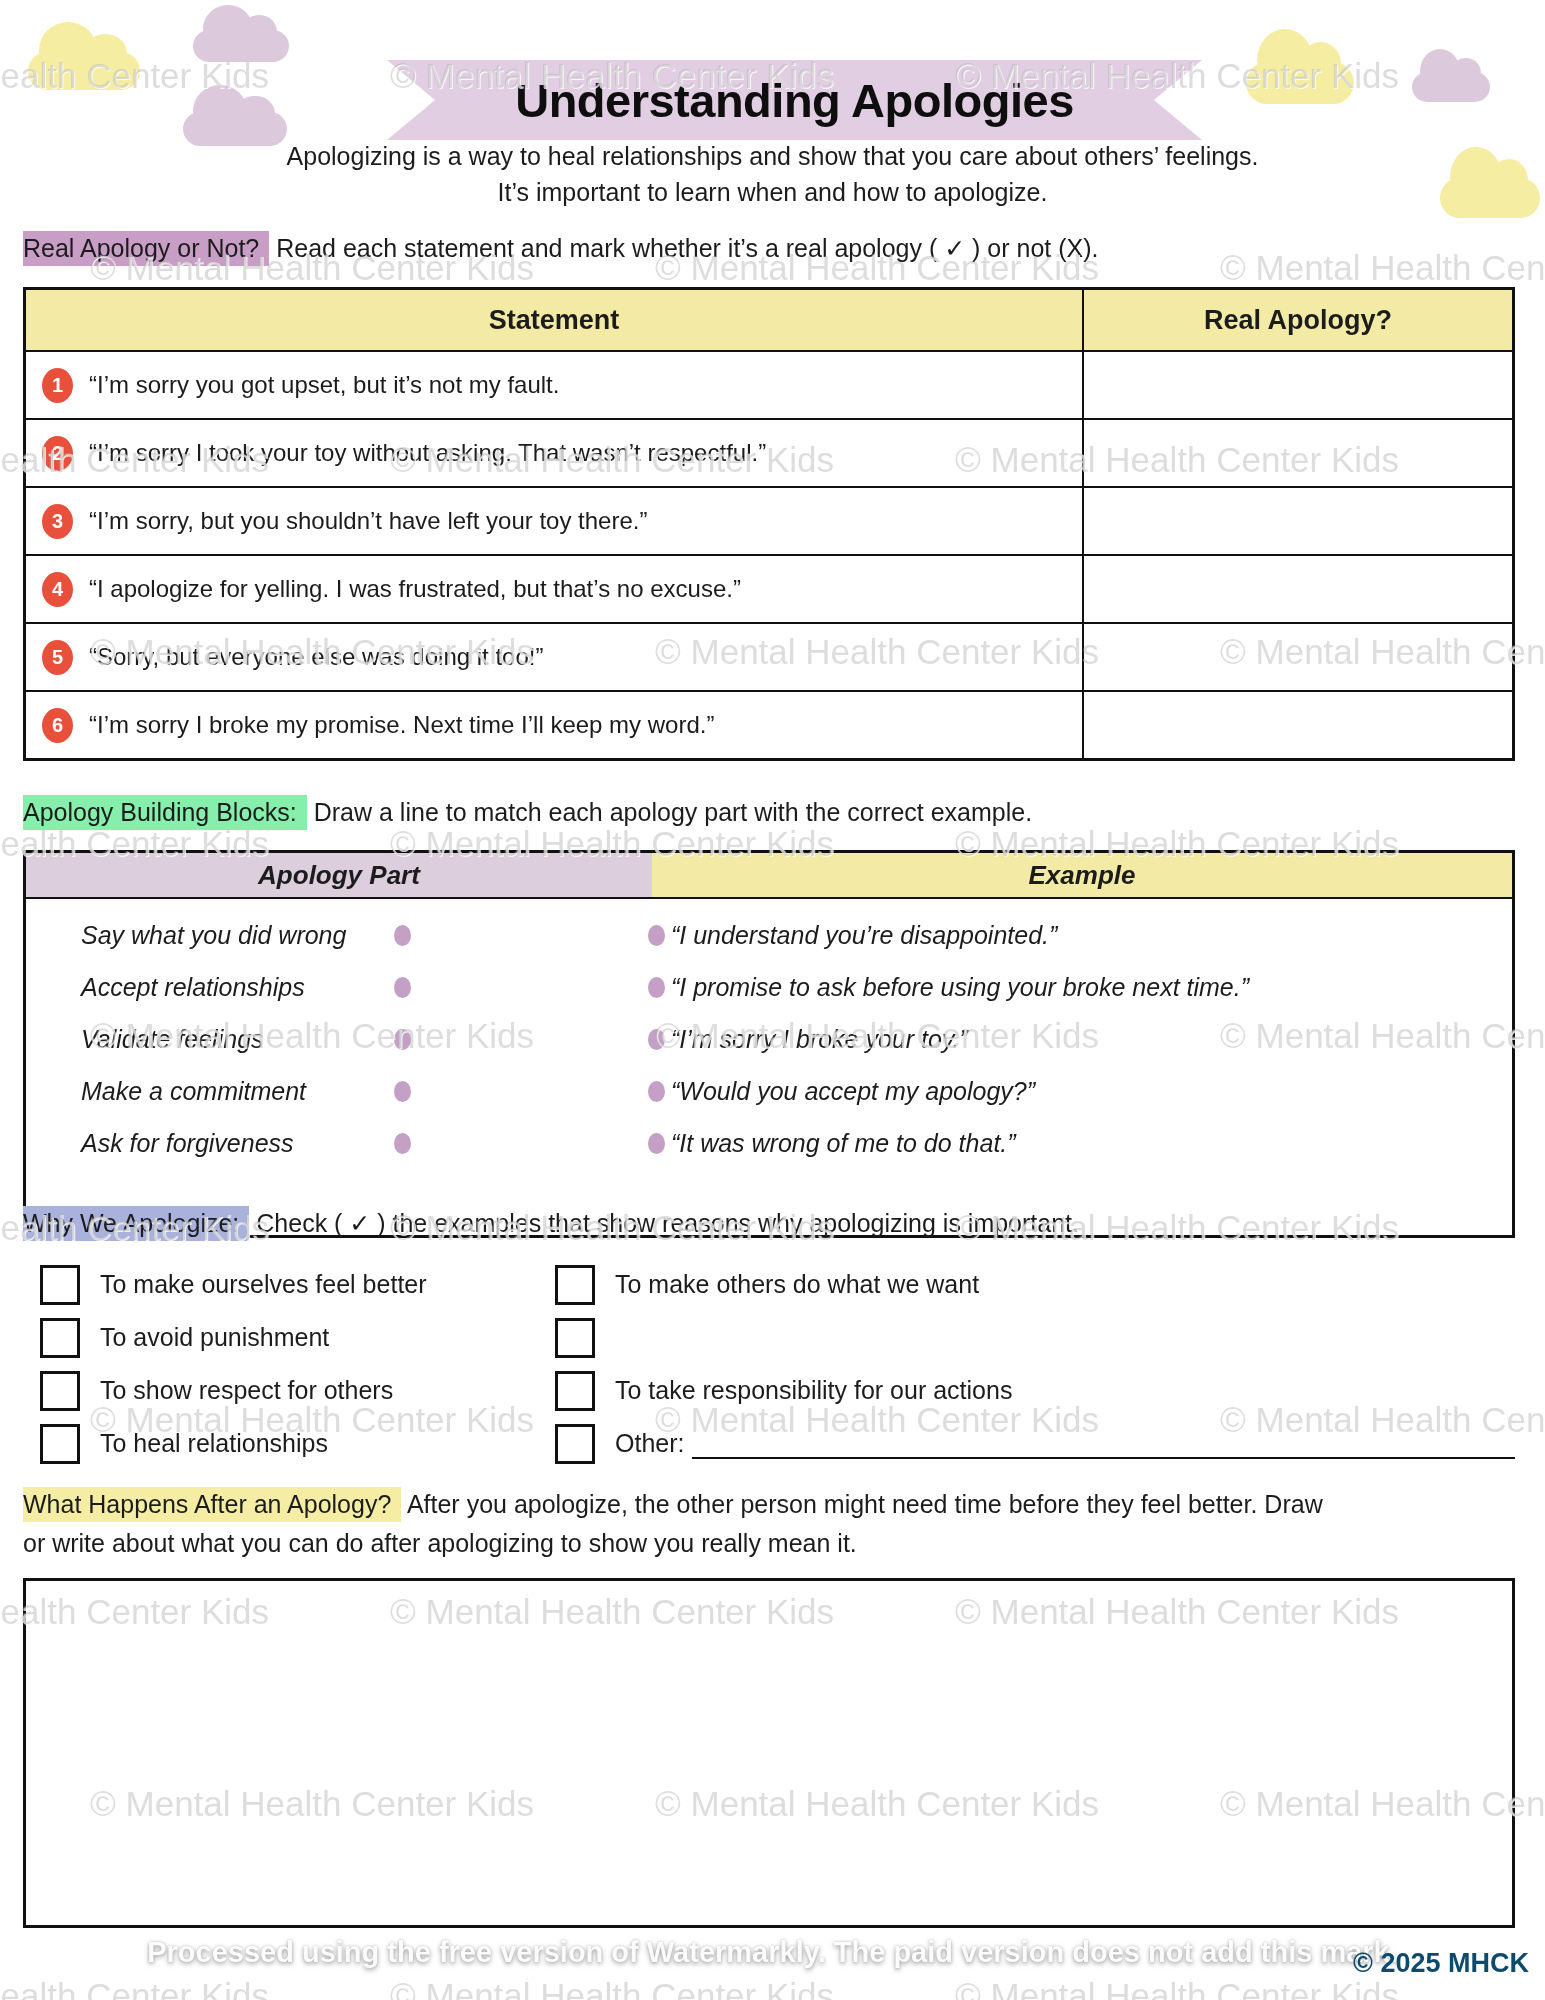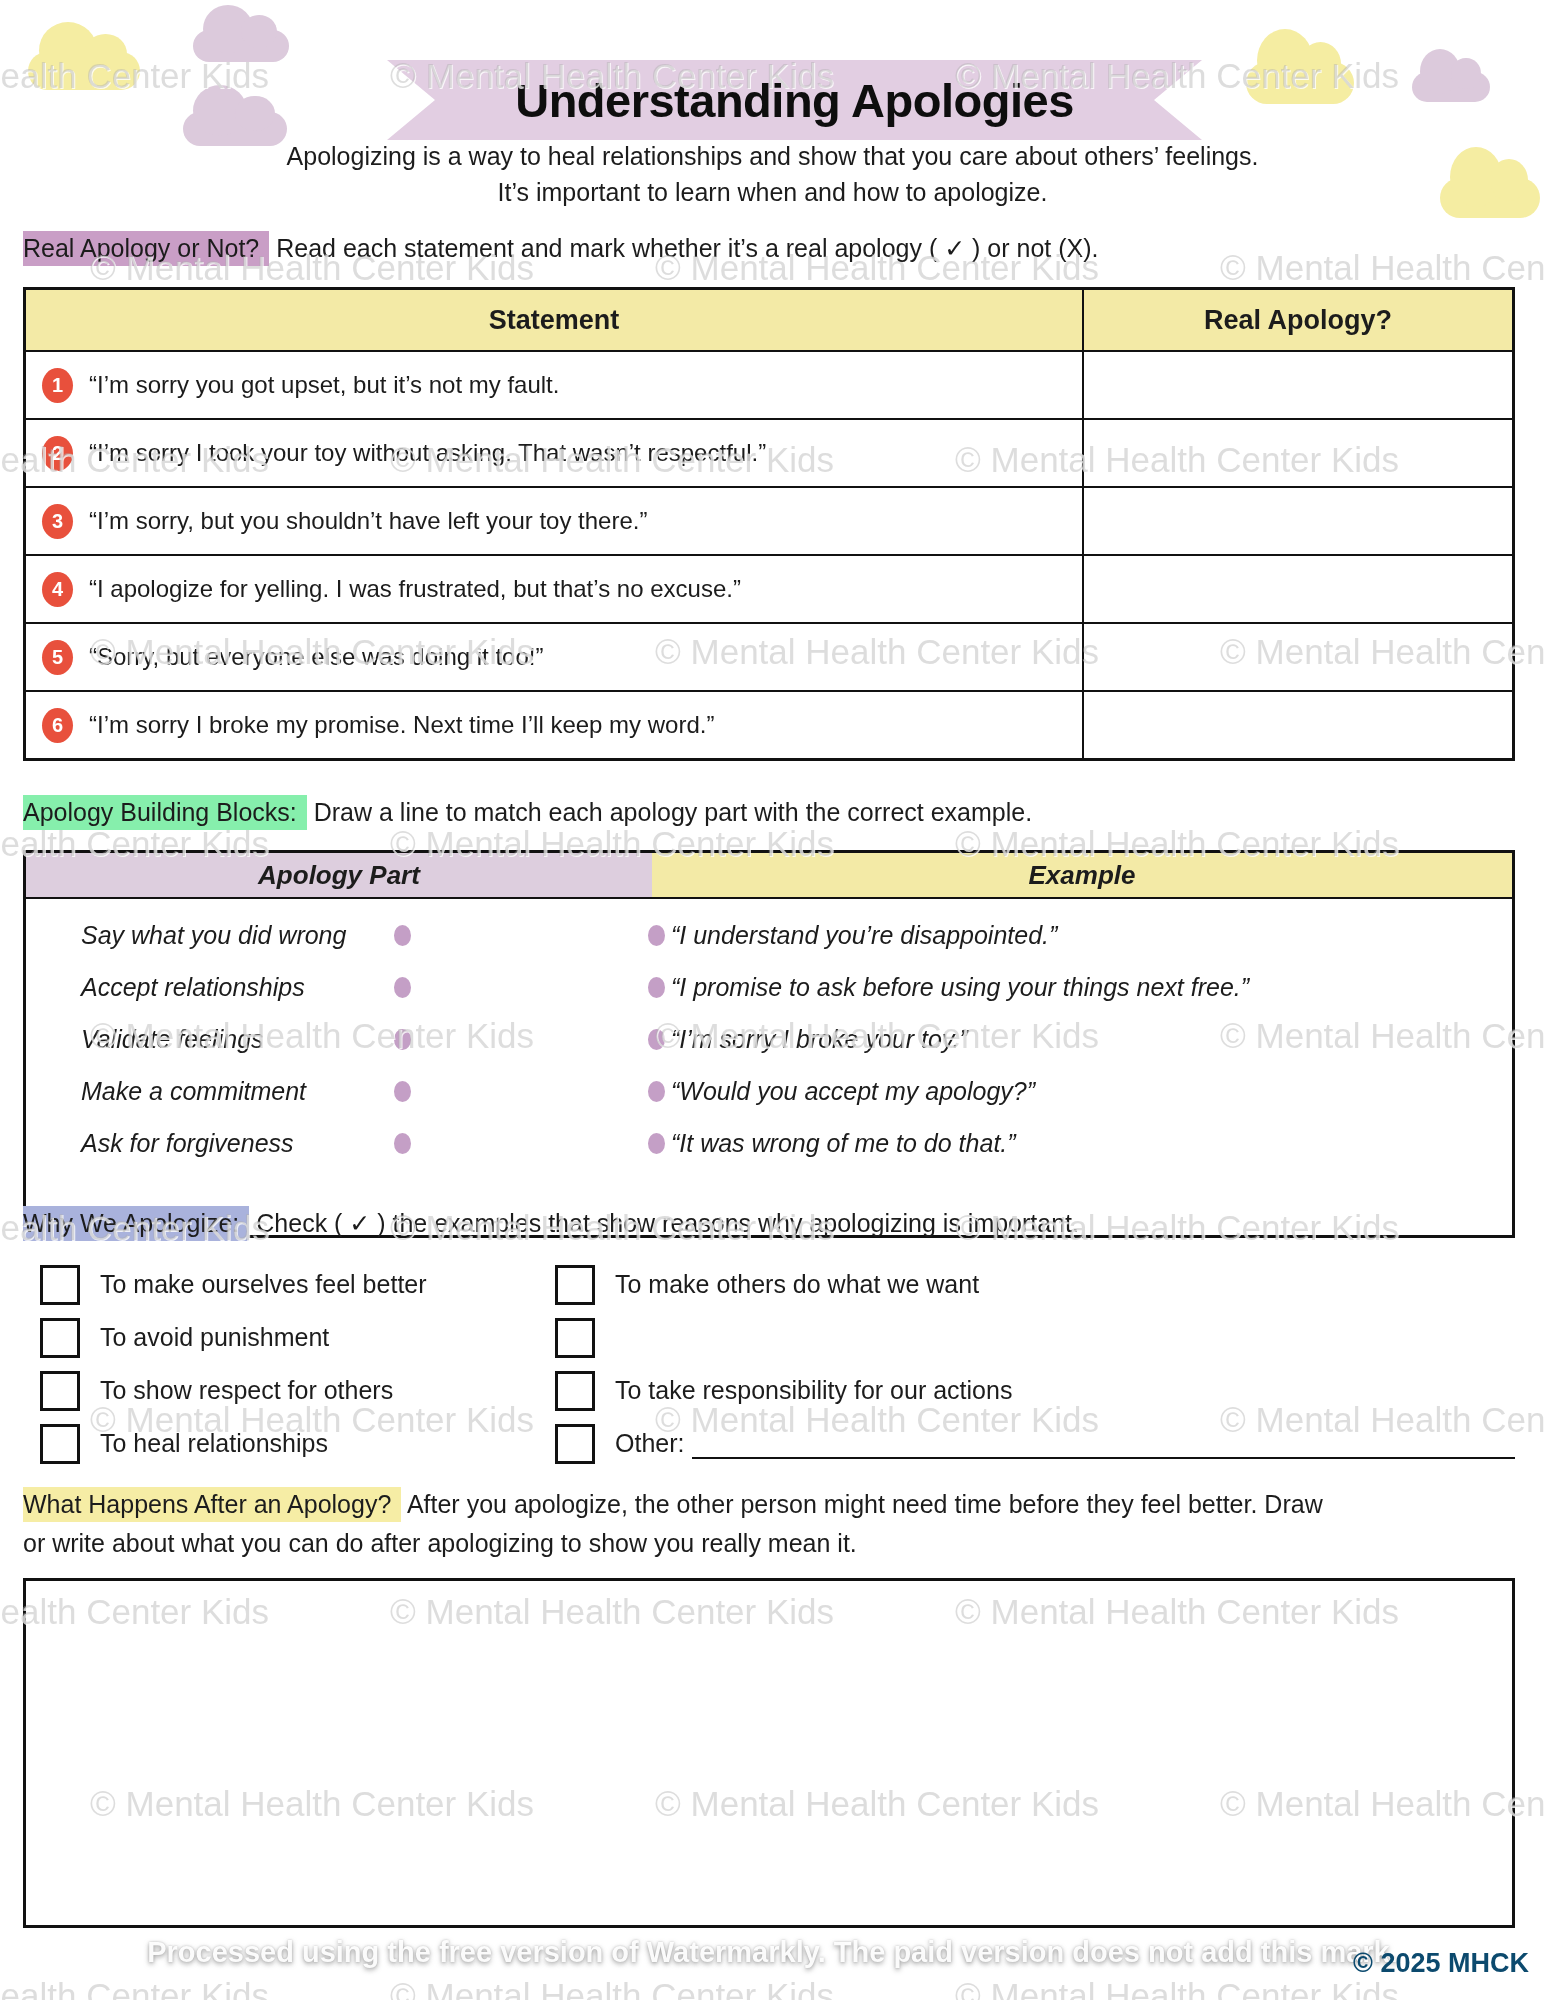--- a/index.html
+++ b/index.html
@@ -203,21 +203,21 @@
             <span class="dot"></span>
           </div>
       </div>
       <div class="exs">
         <div class="ex">
             <span class="dot"></span>
             <span>“I understand you’re disappointed.”</span>
           </div>
         <div class="ex">
             <span class="dot"></span>
-            <span>“I promise to ask before using your things next free.”</span>
+            <span>“I promise to ask before using your broke next time.”</span>
           </div>
         <div class="ex">
             <span class="dot"></span>
             <span>“I’m sorry I broke your toy.”</span>
           </div>
         <div class="ex">
             <span class="dot"></span>
             <span>“Would you accept my apology?”</span>
           </div>
         <div class="ex">

